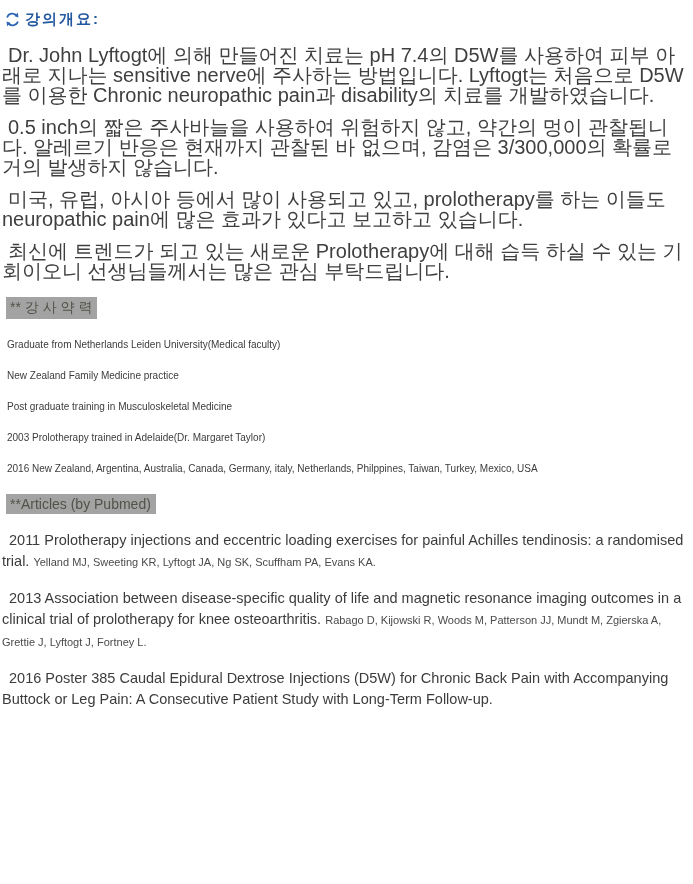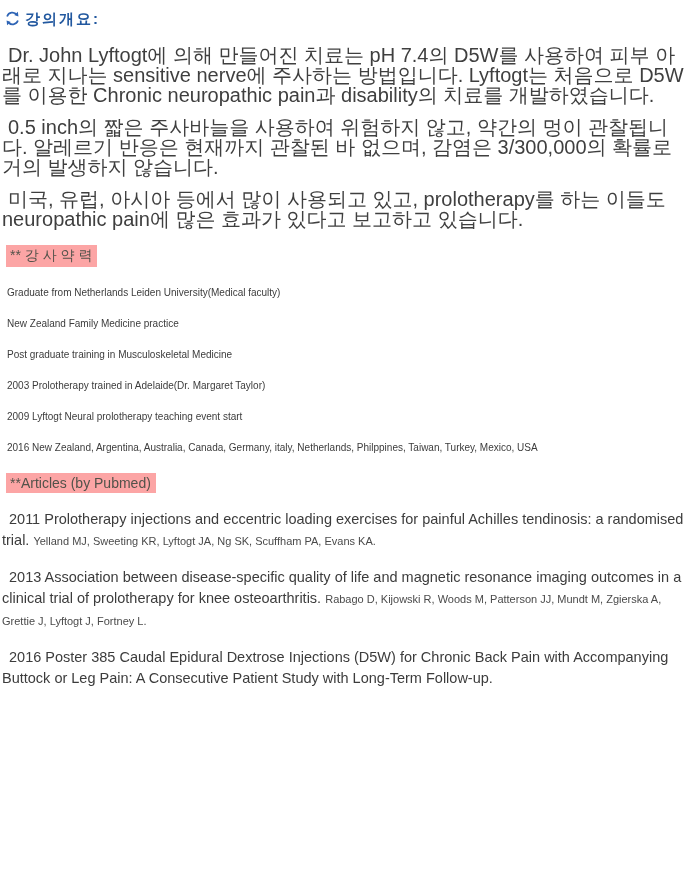--- a/index.html
+++ b/index.html
@@ -12,41 +12,41 @@
     height: 884px;
     overflow: hidden;
     font-family: "Liberation Sans", "DejaVu Sans", sans-serif;
     color: #3f3f3f;
   }
   .page {
     padding: 8px 4px 0 2px;
   }
   .title-row {
     display: flex;
-    align-items: flex-start;
+    align-items: center;
     gap: 4px;
     margin: 2px 0 16px 2px;
   }
   .page-title {
     font-size: 15px;
     font-weight: bold;
     color: #22589f;
     letter-spacing: 2px;
     margin: 0;
   }
   .para {
     margin: 0 0 12px 0;
     font-size: 20px;
     line-height: 20px;
     text-indent: 6px;
     color: #3f3f3f;
   }
   .section-heading {
     display: inline-block;
-    background: #fca5a5;
+    background: #a3a3a3;
     color: #52524a;
     font-size: 14px;
     font-weight: normal;
     padding: 2px 5px 2px 4px;
     margin: 4px 0 16px 4px;
   }
   .bio {
     margin: 0 0 11px 0;
     padding-left: 5px;
     font-size: 10px;
@@ -84,30 +84,30 @@
         <path d="M3.1 15.2 L2.6 10.6 L6.8 12.0 Z" fill="#2e64b5"></path>
       </svg>
     </span>
     <h1 class="page-title">강의개요:</h1>
   </div>
 
   <div id="overview-list">
       <p class="para">Dr. John Lyftogt에 의해 만들어진 치료는 pH 7.4의 D5W를 사용하여 피부 아래로 지나는 sensitive nerve에 주사하는 방법입니다. Lyftogt는 처음으로 D5W를 이용한 Chronic neuropathic pain과 disability의 치료를 개발하였습니다.</p>
       <p class="para">0.5 inch의 짧은 주사바늘을 사용하여 위험하지 않고, 약간의 멍이 관찰됩니다. 알레르기 반응은 현재까지 관찰된 바 없으며, 감염은 3/300,000의 확률로 거의 발생하지 않습니다.</p>
       <p class="para">미국, 유럽, 아시아 등에서 많이 사용되고 있고, prolotherapy를 하는 이들도 neuropathic pain에 많은 효과가 있다고 보고하고 있습니다.</p>
+      <p class="para">최신에 트렌드가 되고 있는 새로운 Prolotherapy에 대해 습득 하실 수 있는 기회이오니 선생님들께서는 많은 관심 부탁드립니다.</p>
     </div>
 
   <h2 class="section-heading">** 강 사 약 력</h2>
 
   <div id="instructor-list">
       <p class="bio">Graduate from Netherlands Leiden University(Medical faculty)</p>
       <p class="bio">New Zealand Family Medicine practice</p>
       <p class="bio">Post graduate training in Musculoskeletal Medicine</p>
       <p class="bio">2003 Prolotherapy trained in Adelaide(Dr. Margaret Taylor)</p>
-      <p class="bio">2009 Lyftogt Neural prolotherapy teaching event start</p>
       <p class="bio">2016 New Zealand, Argentina, Australia, Canada, Germany, italy, Netherlands, Philppines, Taiwan, Turkey, Mexico, USA</p>
     </div>
 
   <h2 class="section-heading">**Articles (by Pubmed)</h2>
 
   <div id="articles-list">
       <p class="article"><span class="article-title">2011 Prolotherapy injections and eccentric loading exercises for painful Achilles tendinosis: a randomised trial. </span><span class="article-authors">Yelland MJ, Sweeting KR, Lyftogt JA, Ng SK, Scuffham PA, Evans KA.</span></p>
       <p class="article"><span class="article-title">2013 Association between disease-specific quality of life and magnetic resonance imaging outcomes in a clinical trial of prolotherapy for knee osteoarthritis. </span><span class="article-authors">Rabago D, Kijowski R, Woods M, Patterson JJ, Mundt M, Zgierska A, Grettie J, Lyftogt J, Fortney L.</span></p>
       <p class="article"><span class="article-title">2016 Poster 385 Caudal Epidural Dextrose Injections (D5W) for Chronic Back Pain with Accompanying Buttock or Leg Pain: A Consecutive Patient Study with Long-Term Follow-up. </span></p>
     </div>

